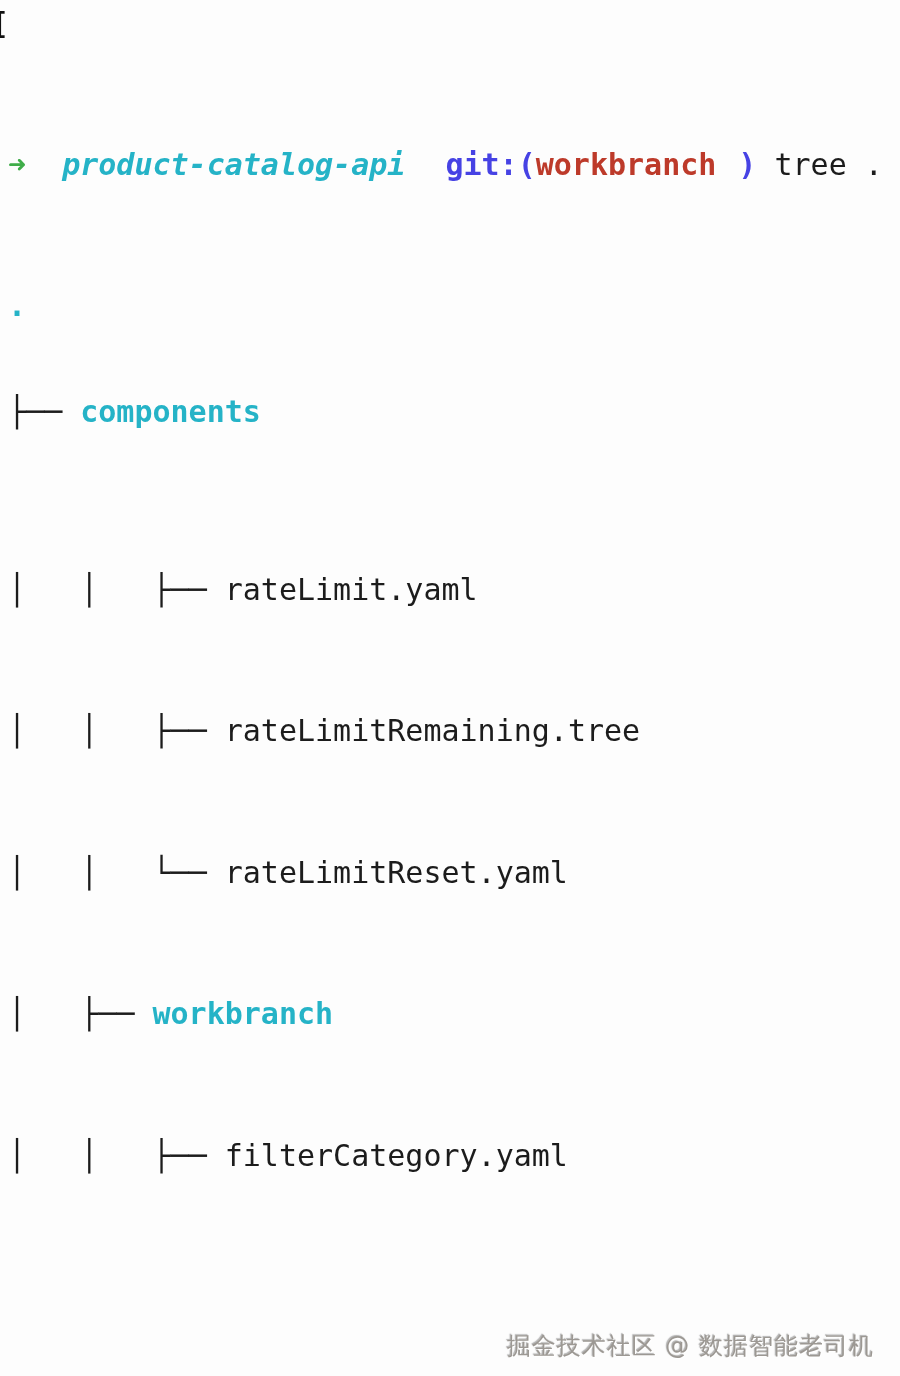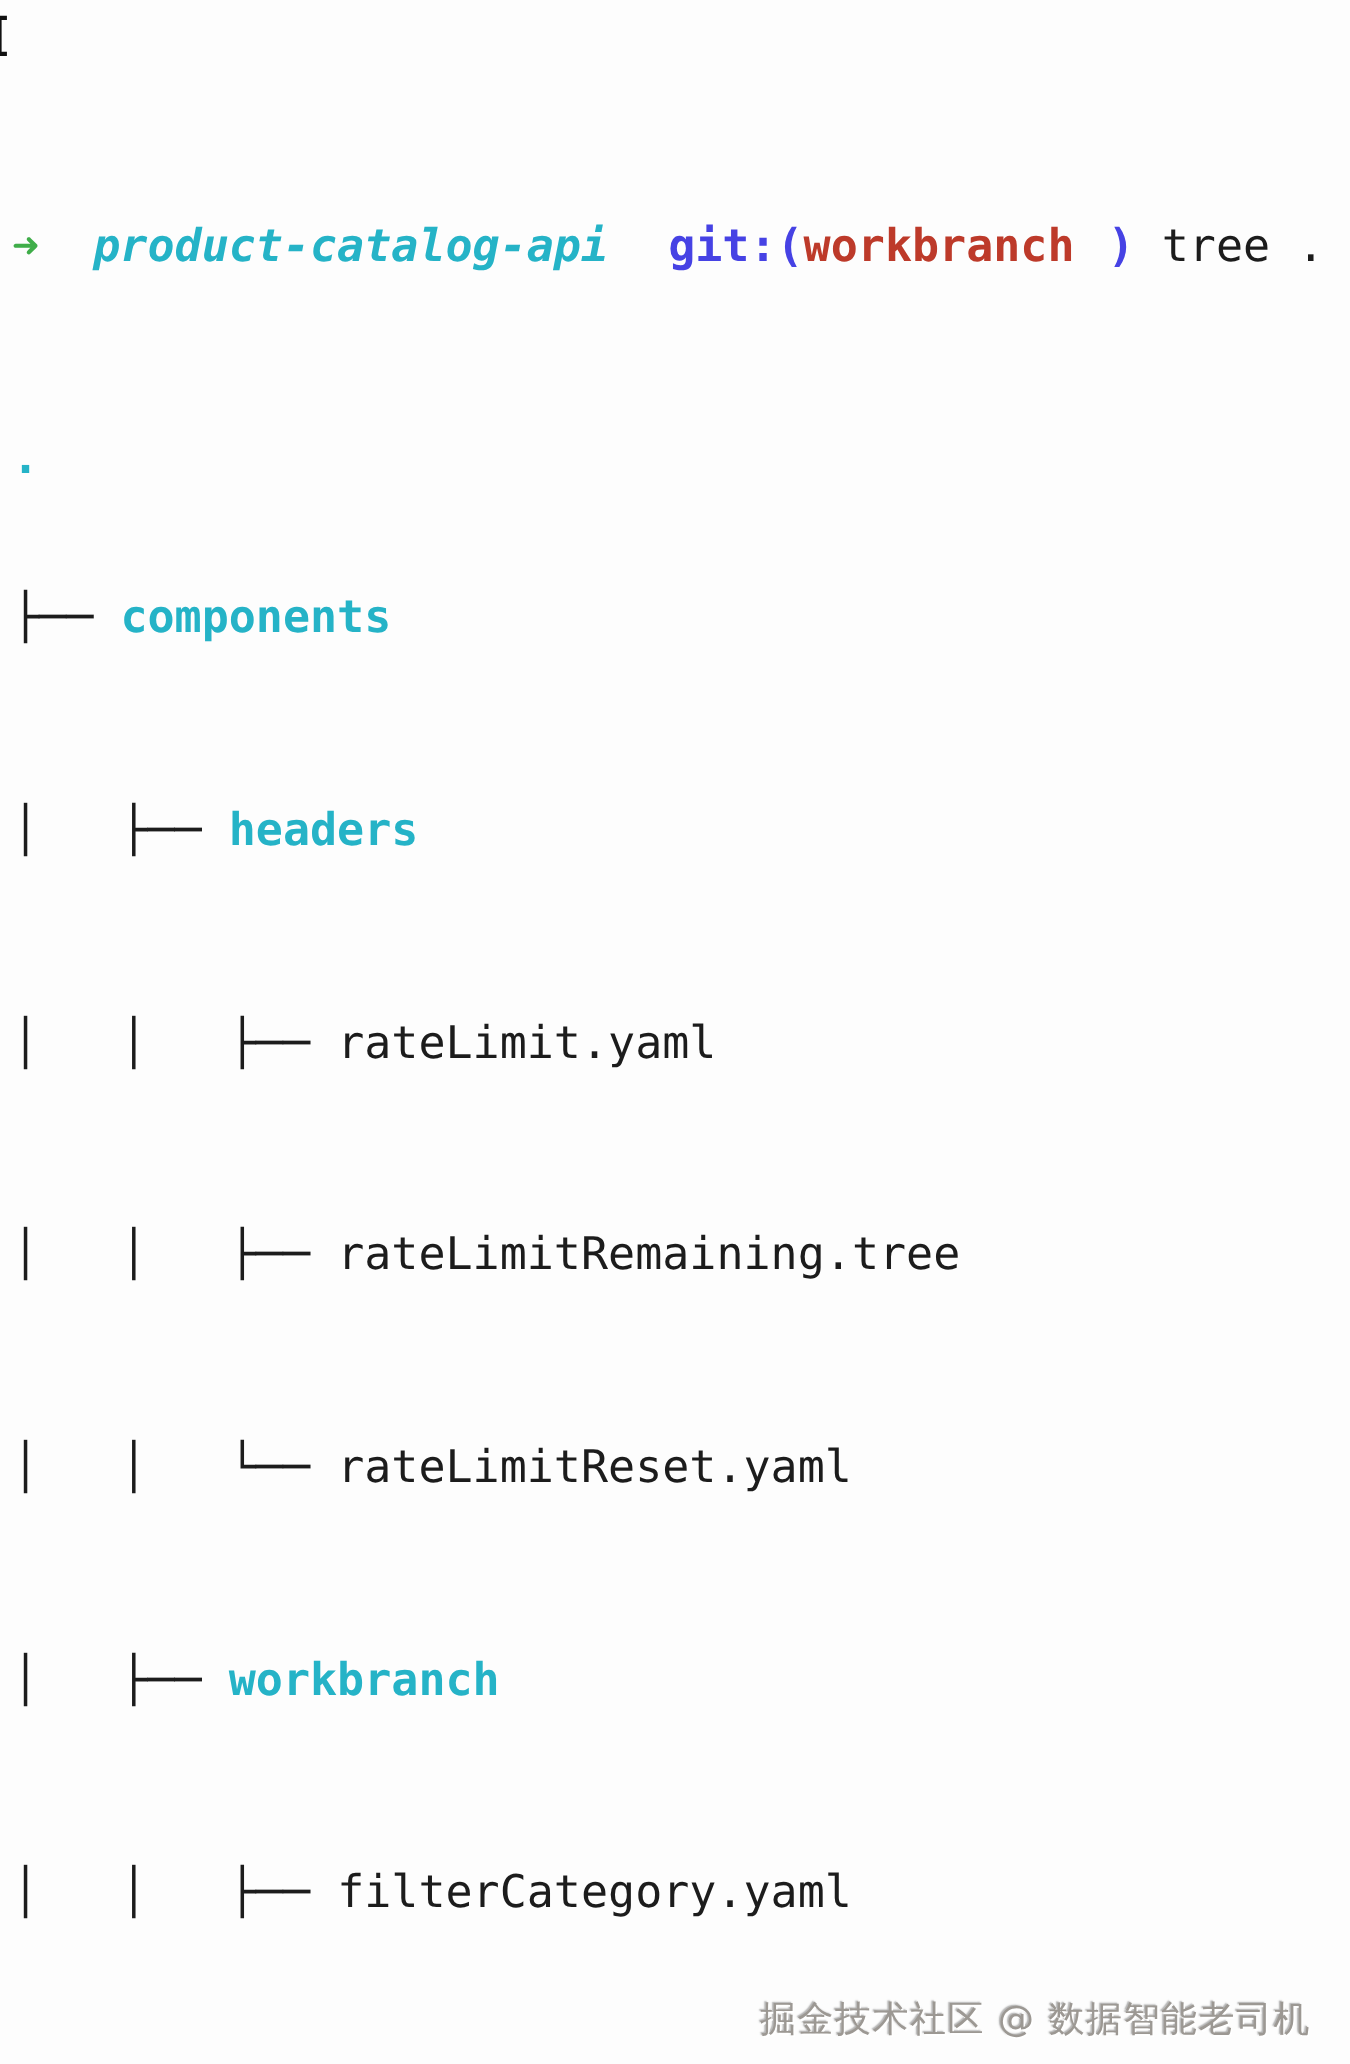--- a/index.html
+++ b/index.html
@@ -62,21 +62,20 @@
 <body>
 
 <div class="terminal">
   <span class="edge-artifact">[</span>
 
   <div class="prompt-line"><span class="prompt-arrow">➜</span><span>  </span><span class="prompt-cwd">product-catalog-api</span><span> </span><span class="git">git:(</span><span class="branch">workbranch</span><span class="git">)</span><span> </span><span class="command">tree .</span></div>
 
   <div><div class="tree-root-line"><span class="tree-root">.</span></div>
   <div class="tree-line"><span class="branch-glyphs">├── </span><span class="node-name dir">components</span></div>
 
-  <div class="tree-line"><span class="branch-glyphs">│   ├── </span><span class="node-name dir">headers</span></div>
 
   <div class="tree-line"><span class="branch-glyphs">│   │   ├── </span><span class="node-name file">rateLimit.yaml</span></div>
 
   <div class="tree-line"><span class="branch-glyphs">│   │   ├── </span><span class="node-name file">rateLimitRemaining.tree</span></div>
 
   <div class="tree-line"><span class="branch-glyphs">│   │   └── </span><span class="node-name file">rateLimitReset.yaml</span></div>
 
   <div class="tree-line"><span class="branch-glyphs">│   ├── </span><span class="node-name dir">workbranch</span></div>
 
   <div class="tree-line"><span class="branch-glyphs">│   │   ├── </span><span class="node-name file">filterCategory.yaml</span></div>

